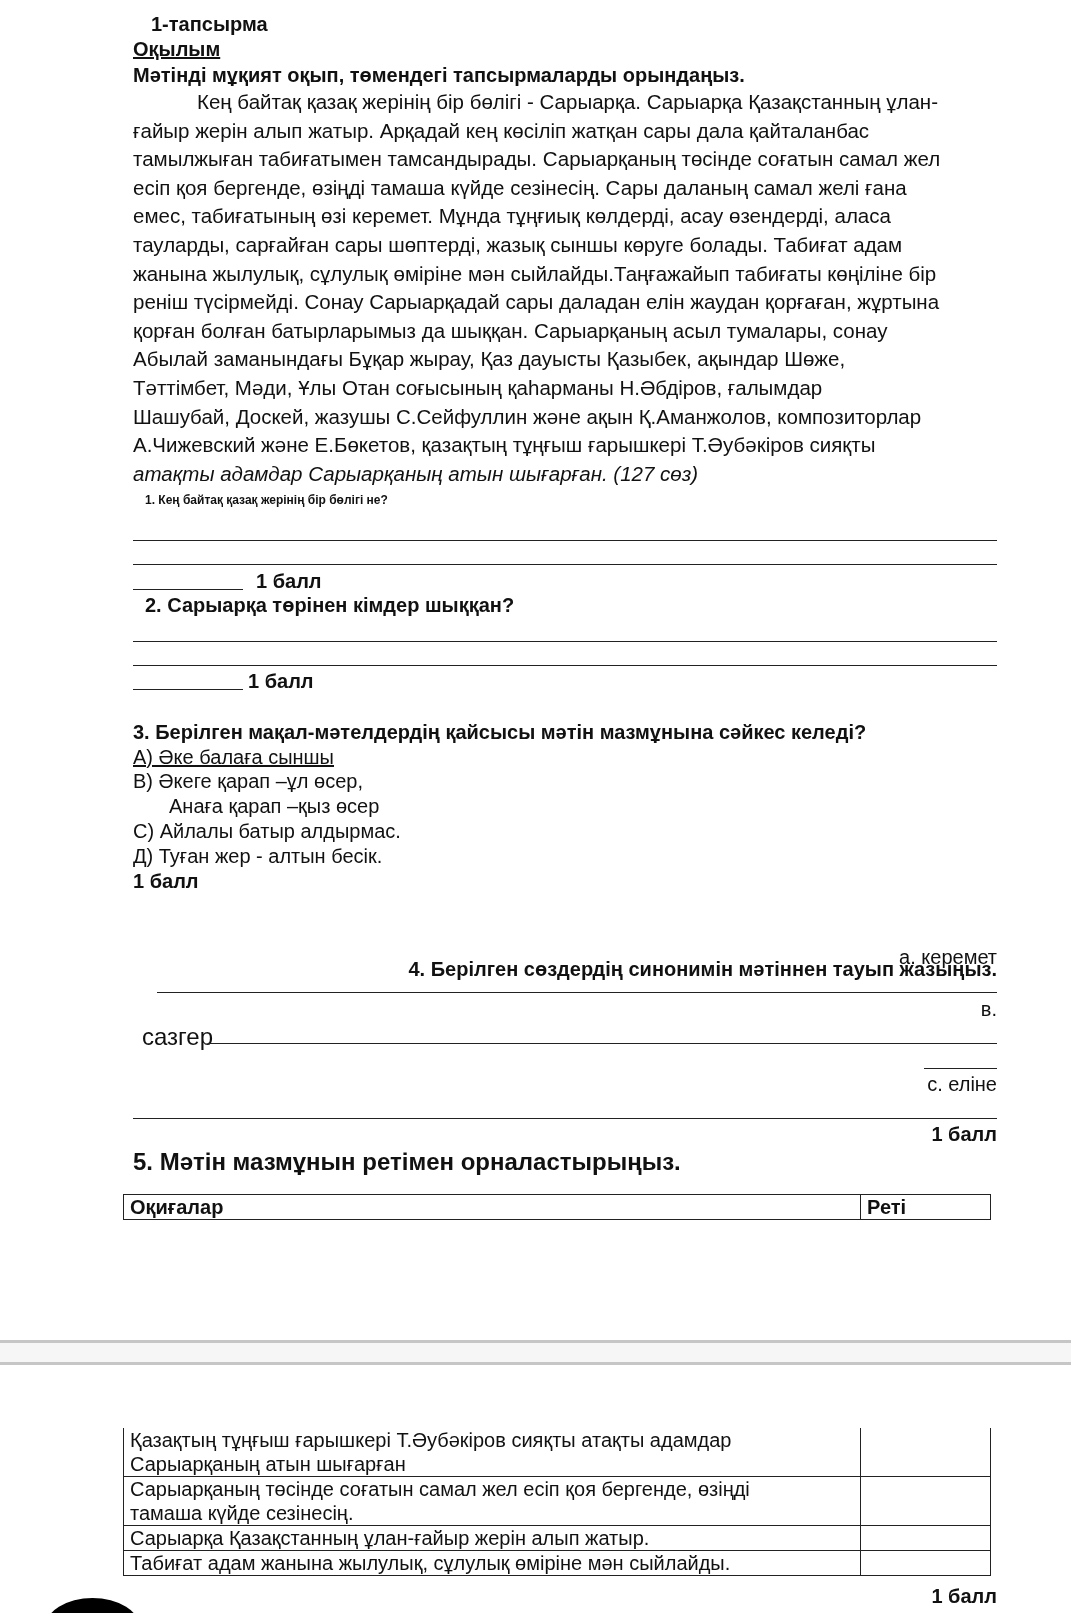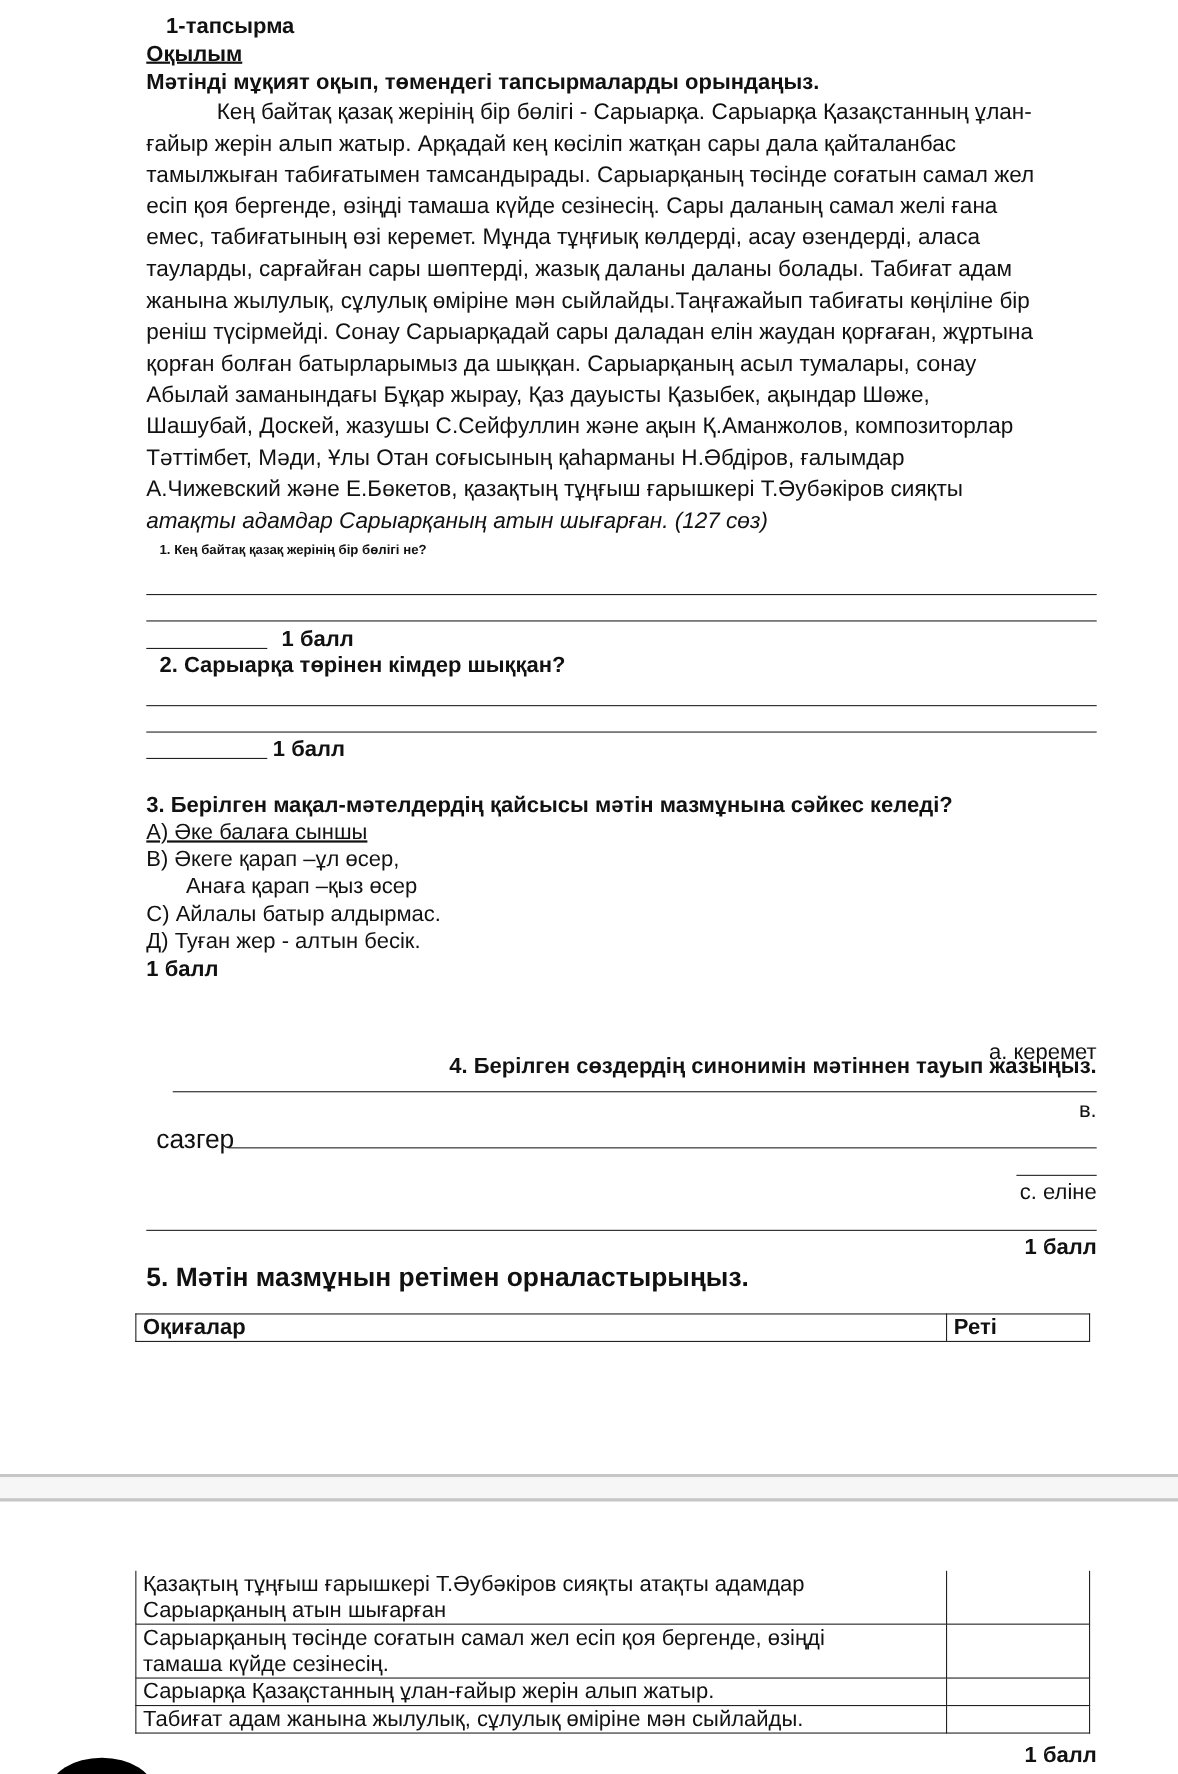--- a/index.html
+++ b/index.html
@@ -22,27 +22,27 @@
 <div class="abs bold" style="left:151px; top:13px; font-size:20px;">1-тапсырма</div>
 <div class="abs bold u" style="left:133px; top:38px; font-size:20px;">Оқылым</div>
 <div class="abs bold" style="left:133px; top:64px; font-size:20px;">Мәтінді мұқият оқып, төмендегі тапсырмаларды орындаңыз.</div>
 
 <div class="para" style="top:88px;">
   <div><span class="indent"></span><span>Кең байтақ қазақ жерінің бір бөлігі - Сарыарқа. Сарыарқа Қазақстанның ұлан-</span></div>
   <div>ғайыр жерін алып жатыр. Арқадай кең көсіліп жатқан сары дала қайталанбас</div>
   <div>тамылжыған табиғатымен тамсандырады. Сарыарқаның төсінде соғатын самал жел</div>
   <div>есіп қоя бергенде, өзіңді тамаша күйде сезінесің. Сары даланың самал желі ғана</div>
   <div>емес, табиғатының өзі керемет. Мұнда тұңғиық көлдерді, асау өзендерді, аласа</div>
-  <div>тауларды, сарғайған сары шөптерді, жазық даланы даланы болады. Табиғат адам</div>
+  <div>тауларды, сарғайған сары шөптерді, жазық сыншы көруге болады. Табиғат адам</div>
   <div>жанына жылулық, сұлулық өміріне мән сыйлайды.Таңғажайып табиғаты көңіліне бір</div>
   <div>реніш түсірмейді. Сонау Сарыарқадай сары даладан елін жаудан қорғаған, жұртына</div>
   <div>қорған болған батырларымыз да шыққан. Сарыарқаның асыл тумалары, сонау</div>
   <div>Абылай заманындағы Бұқар жырау, Қаз дауысты Қазыбек, ақындар Шөже,</div>
+  <div>Тәттімбет, Мәди, Ұлы Отан соғысының қаһарманы Н.Әбдіров, ғалымдар</div>
   <div>Шашубай, Доскей, жазушы С.Сейфуллин және ақын Қ.Аманжолов, композиторлар</div>
-  <div>Тәттімбет, Мәди, Ұлы Отан соғысының қаһарманы Н.Әбдіров, ғалымдар</div>
   <div>А.Чижевский және Е.Бөкетов, қазақтың тұңғыш ғарышкері Т.Әубәкіров сияқты</div>
   <div style="text-align:left;font-style:italic;">атақты адамдар Сарыарқаның атын шығарған. (127 сөз)</div>
 </div>
 
 <div class="abs bold" style="left:145px; top:493px; font-size:12px;">1. Кең байтақ қазақ жерінің бір бөлігі не?</div>
 <div class="line" style="left:133px; width:864px; top:540px;"></div>
 <div class="line" style="left:133px; width:864px; top:564px;"></div>
 <div class="line" style="left:133px; width:110px; top:589px;"></div>
 <div class="abs bold" style="left:256px; top:570px; font-size:20px;">1 балл</div>
 

